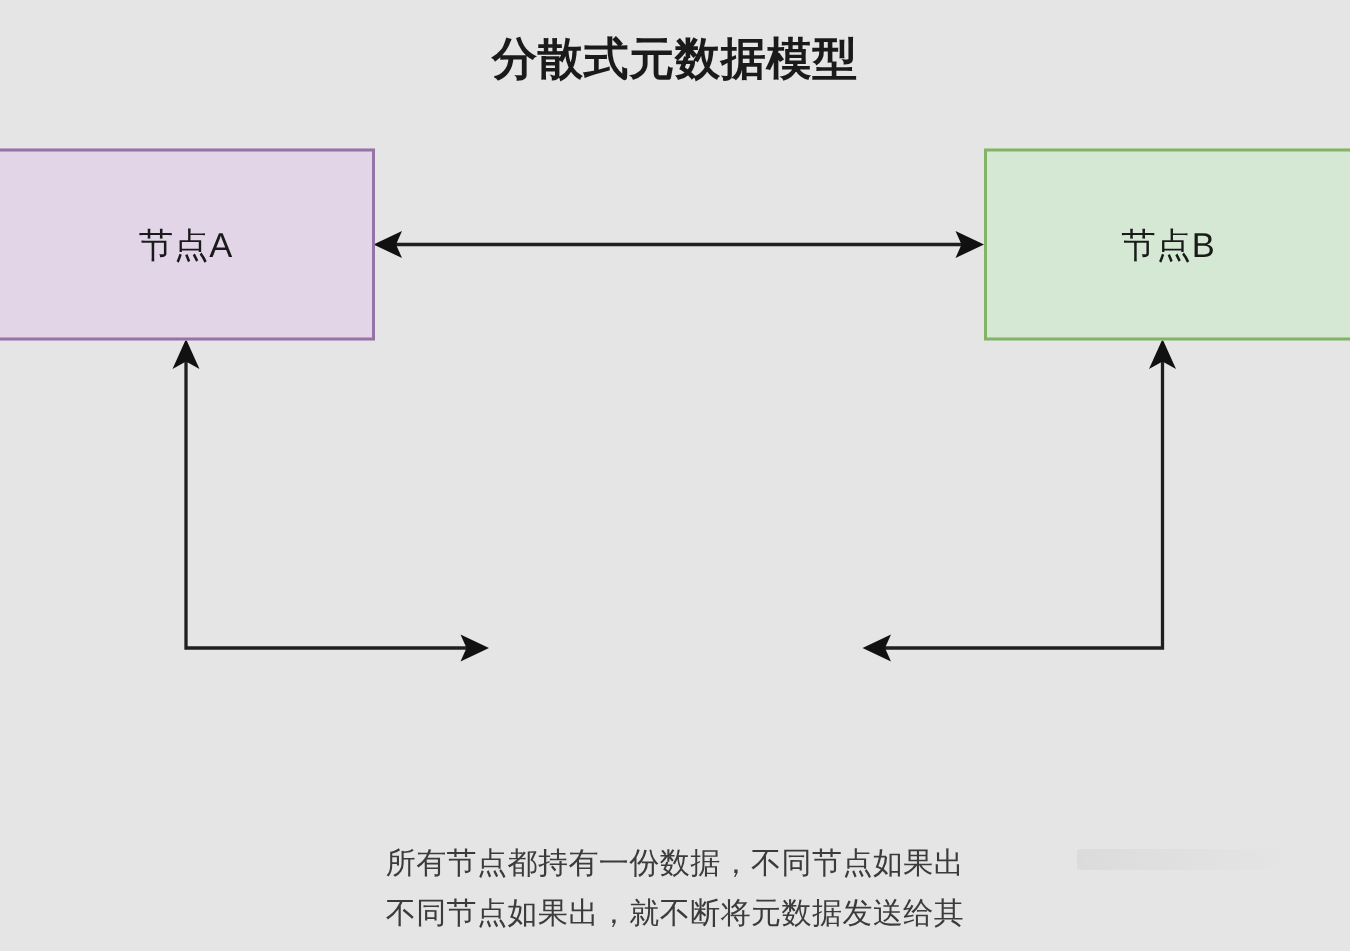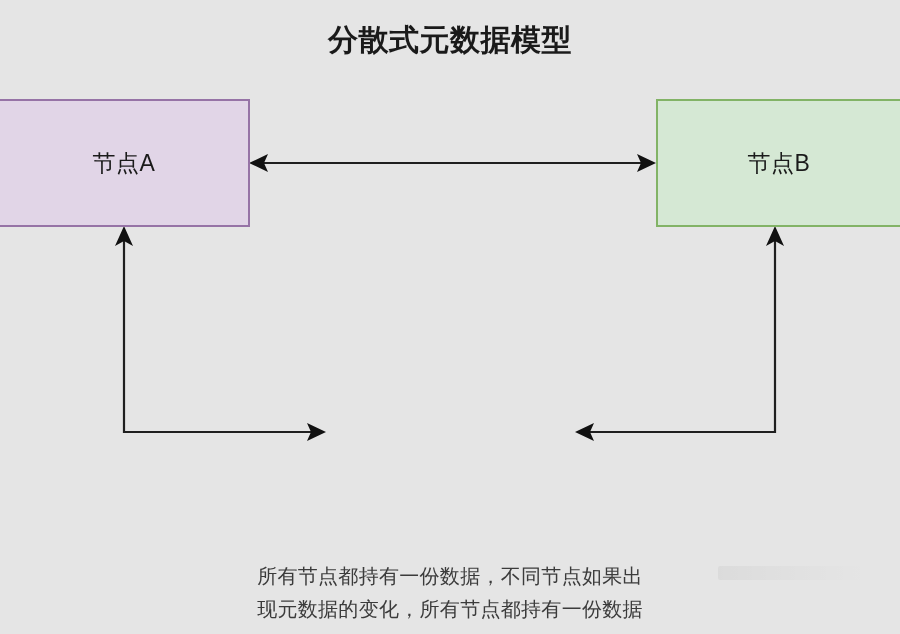--- a/index.html
+++ b/index.html
@@ -159,18 +159,18 @@
     <span>节点A</span>
   </div>
 
   <div class="node node-b">
     <span>节点B</span>
   </div>
 
 
   <div class="caption">
     <span class="caption-line">所有节点都持有一份数据，不同节点如果出</span>
-    <span class="caption-line">现元数据的变化，所有节点都持有一份数据</span>
+    <span class="caption-line">不同节点如果出，就不断将元数据发送给其</span>
   </div>
 
   <div class="watermark"></div>
 
 </div>
 
 </body></html>

